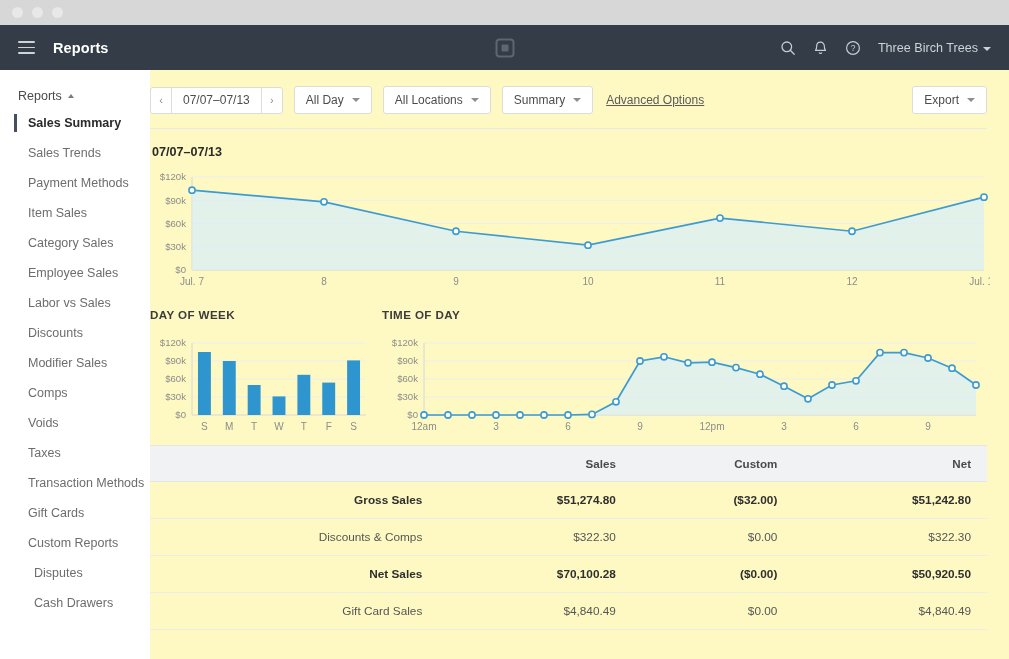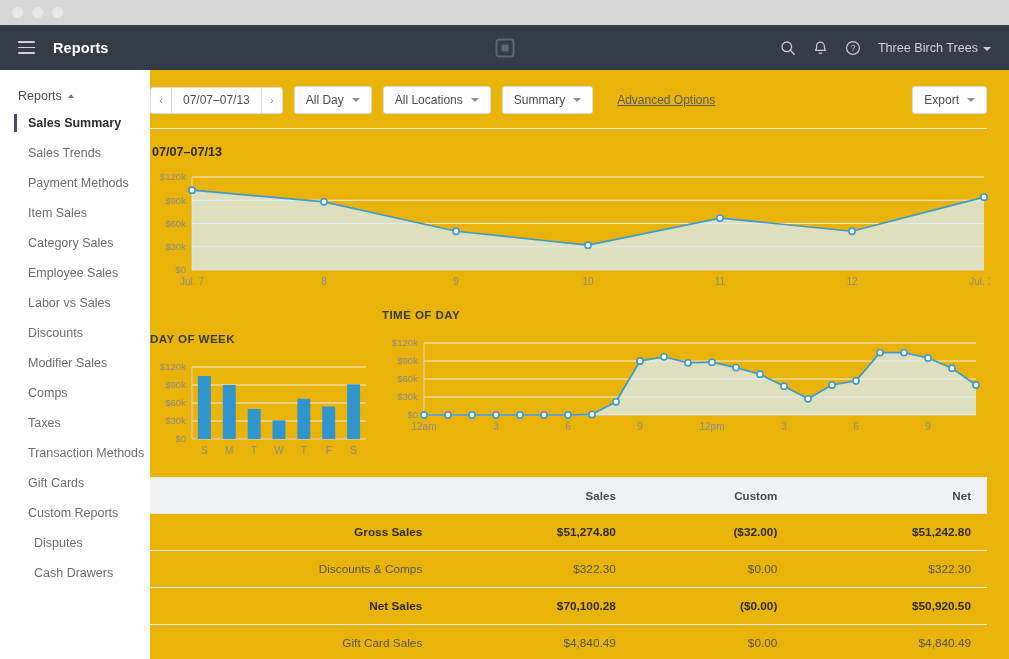--- a/index.html
+++ b/index.html
@@ -2,21 +2,21 @@
 <html><head>
 <meta charset="utf-8">
 <style>
   * { box-sizing: border-box; margin: 0; padding: 0; }
   html, body {
     width: 1009px; height: 659px;
     font-family: "Liberation Sans", sans-serif;
     background: #ffffff;
     overflow: hidden;
   }
-  .app { position: relative; width: 1009px; height: 659px; background:#eab308; }
+  .app { position: relative; width: 1009px; height: 659px; background:#fef9c3; }
 
   
   .chrome {
     height: 25px; background: #d7d7d7;
     display: flex; align-items: center; padding-left: 12px; gap: 9px;
   }
   .dot { width: 11px; height: 11px; border-radius: 50%; background: #e8e8e8; }
 
   
   .topbar {
@@ -78,47 +78,47 @@
   .seg .arrow.r { border-left:1px solid #dcdcdc; }
   .seg .rng { padding: 0 11px; display:flex;align-items:center; font-size:12px; color:#4d4d4d; cursor:pointer;}
   .pill {
     height:28px; border:1px solid #dcdcdc; border-radius:3px; background:#fff;
     display:flex; align-items:center; gap:8px; padding: 0 11px;
     font-size:12px; color:#4d4d4d; cursor:pointer;
   }
   .caret-g { width:0;height:0;border-left:4px solid transparent;border-right:4px solid transparent;
              border-top:4.5px solid #8e8e8e; }
   .adv {
-    font-size:12px; color:#5b5b5b; text-decoration:underline; margin-left:13px; cursor:pointer;
+    font-size:12px; color:#5b5b5b; text-decoration:underline; margin-left:2px; cursor:pointer;
   }
   .export { margin-left:auto; }
 
   .divider { height:1px; background:#e9e9e9; margin: 0 0 0 0; }
 
   .range-title { font-size:12.6px; font-weight:bold; color:#2b2b2b; padding: 16px 0 10px 2px; }
 
   
   .chartblock { position:relative; }
   .chart-title { font-size:11.6px; font-weight:bold; color:#3b3b3b; letter-spacing:.4px; }
   .small-charts { display:flex; padding-top: 14px; }
-  .dow { width: 228px; margin-top: 24px; }
+  .dow { width: 228px; }
   .tod { flex:1; margin-left: 4px; }
 
   svg { display:block; }
   .axis-lbl { font-size:9.6px; fill:#8c8c8c; font-family:"Liberation Sans", sans-serif; }
   .axis-lbl.x { font-size:10px; }
   .gridline { stroke:#ededed; stroke-width:1; }
   .axisline { stroke:#d6d6d6; stroke-width:1; }
   .series-line { fill:none; stroke:#3d9bd0; stroke-width:1.7; }
   .series-area { fill:#daedf8; opacity:.75; }
   .pt { fill:#ffffff; stroke:#3d9bd0; stroke-width:1.6; }
   .bar { fill:#2f95cf; }
 
   
-  .tbl { width:100%; border-collapse:collapse; margin-top: 14px; }
+  .tbl { width:100%; border-collapse:collapse; margin-top: 6px; }
   .tbl thead th {
     background:#f1f2f3; font-size:11.6px; color:#4a4a4a; font-weight:bold;
     text-align:right; padding: 11px 16px; border-top:1px solid #e4e5e6; border-bottom:1px solid #e4e5e6;
   }
   .tbl thead th.lead { text-align:left; }
   .tbl td {
     font-size:11.8px; color:#565656; text-align:right; padding: 11px 16px;
     border-bottom:1px solid #ececec;
   }
   .tbl td.lead { text-align:right; }
@@ -184,20 +184,21 @@
       <div class="side-item sub active"><span>Sales Summary</span></div>
       <div class="side-item sub"><span>Sales Trends</span></div>
       <div class="side-item sub"><span>Payment Methods</span></div>
       <div class="side-item sub"><span>Item Sales</span></div>
       <div class="side-item sub"><span>Category Sales</span></div>
       <div class="side-item sub"><span>Employee Sales</span></div>
       <div class="side-item sub"><span>Labor vs Sales</span></div>
       <div class="side-item sub"><span>Discounts</span></div>
       <div class="side-item sub"><span>Modifier Sales</span></div>
       <div class="side-item sub"><span>Comps</span></div>
+      <div class="side-item sub"><span>Voids</span></div>
       <div class="side-item sub"><span>Taxes</span></div>
       <div class="side-item sub"><span>Transaction Methods</span></div>
       <div class="side-item sub"><span>Gift Cards</span></div>
       <div class="side-item sub"><span>Custom Reports</span></div>
       <div class="side-item root"><span>Disputes</span></div>
       <div class="side-item root"><span>Cash Drawers</span></div>
     </div>
 
     <div class="main">
 

